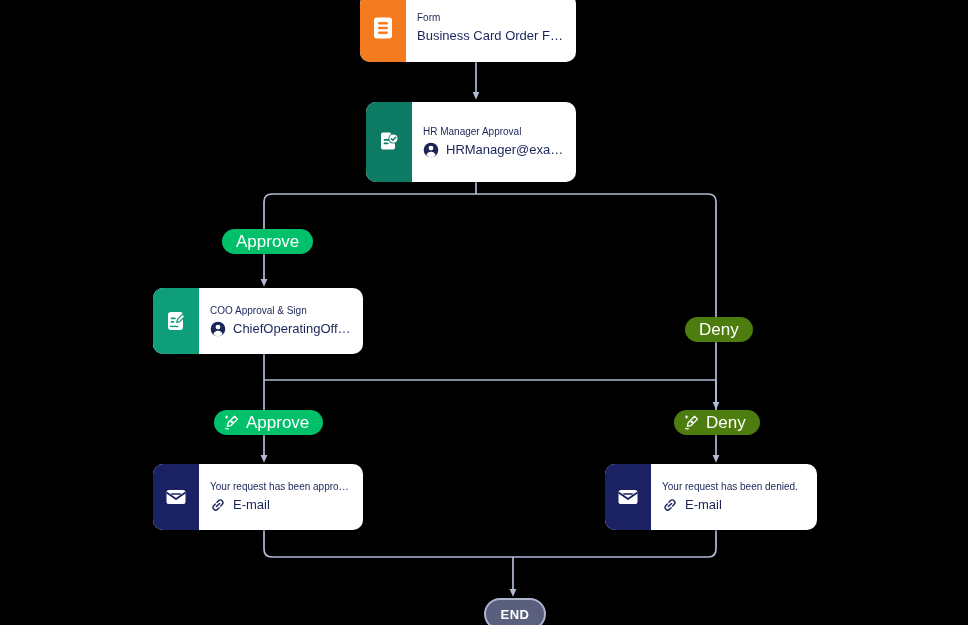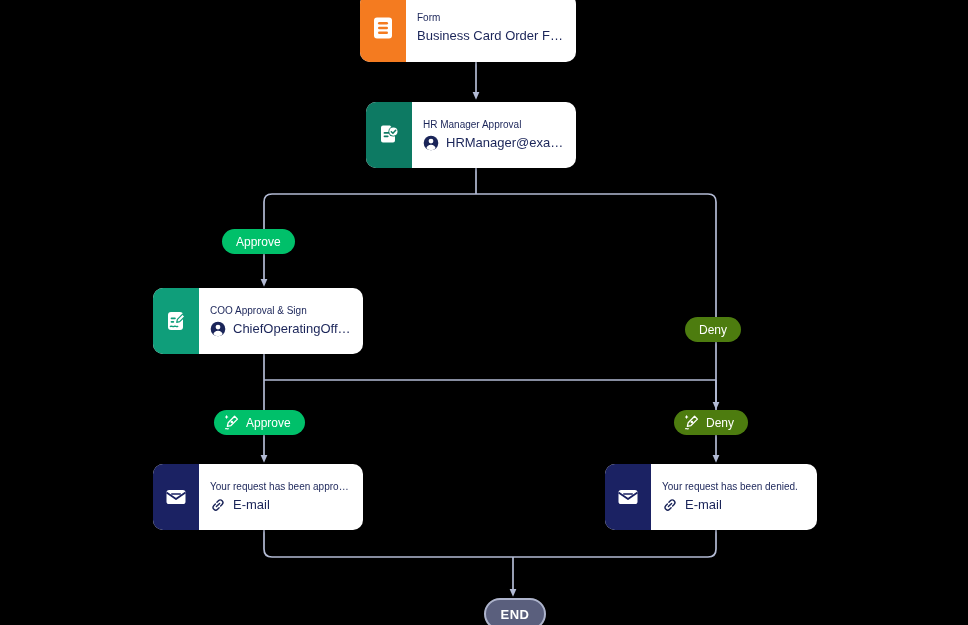--- a/index.html
+++ b/index.html
@@ -78,21 +78,21 @@
   
   .pill {
     position: absolute;
     display: flex;
     align-items: center;
     gap: 6px;
     height: 25px;
     padding: 0 14px;
     border-radius: 13px;
     color: #ffffff;
-    font-size: 12px;
+    font-size: 17px;
     white-space: nowrap;
     box-shadow: 0 1px 2px rgba(0,0,0,0.3);
   }
   .pill.approve { background: #00c06a; }
   .pill.deny    { background: #4d7c0f; }
   .pill .pill-icon { display: flex; align-items: center; }
 
   
   .end-node {
     position: absolute;
@@ -154,21 +154,21 @@
       </svg>
     </div>
     <div class="node-body">
       <div class="node-title">Form</div>
       <div class="node-sub">
         <span class="sub-text">Business Card Order Form</span>
       </div>
     </div>
   </div>
 
-  <div class="node" style="left:366px; top:102px; width:210px; height:66px;">
+  <div class="node" style="left:366px; top:102px; width:210px; height:80px;">
     <div class="node-icon" style="background:#0d7a63;">
       <svg width="24" height="24" viewBox="0 0 24 24">
         <path d="M4 4.5a2 2 0 0 1 2-2h7l5 5v10a2 2 0 0 1-2 2H6a2 2 0 0 1-2-2z" fill="#ffffff"></path>
         <rect x="6.6" y="9" width="7" height="1.8" rx="0.9" fill="#0d7a63"></rect>
         <rect x="6.6" y="12.4" width="5" height="1.8" rx="0.9" fill="#0d7a63"></rect>
         <circle cx="16.4" cy="8.6" r="5" fill="#0d7a63"></circle>
         <circle cx="16.4" cy="8.6" r="4.1" fill="#ffffff"></circle>
         <path d="M14.3 8.7l1.6 1.6 2.8-3" stroke="#0d7a63" stroke-width="1.5" fill="none" stroke-linecap="round" stroke-linejoin="round"></path>
       </svg>
     </div>

